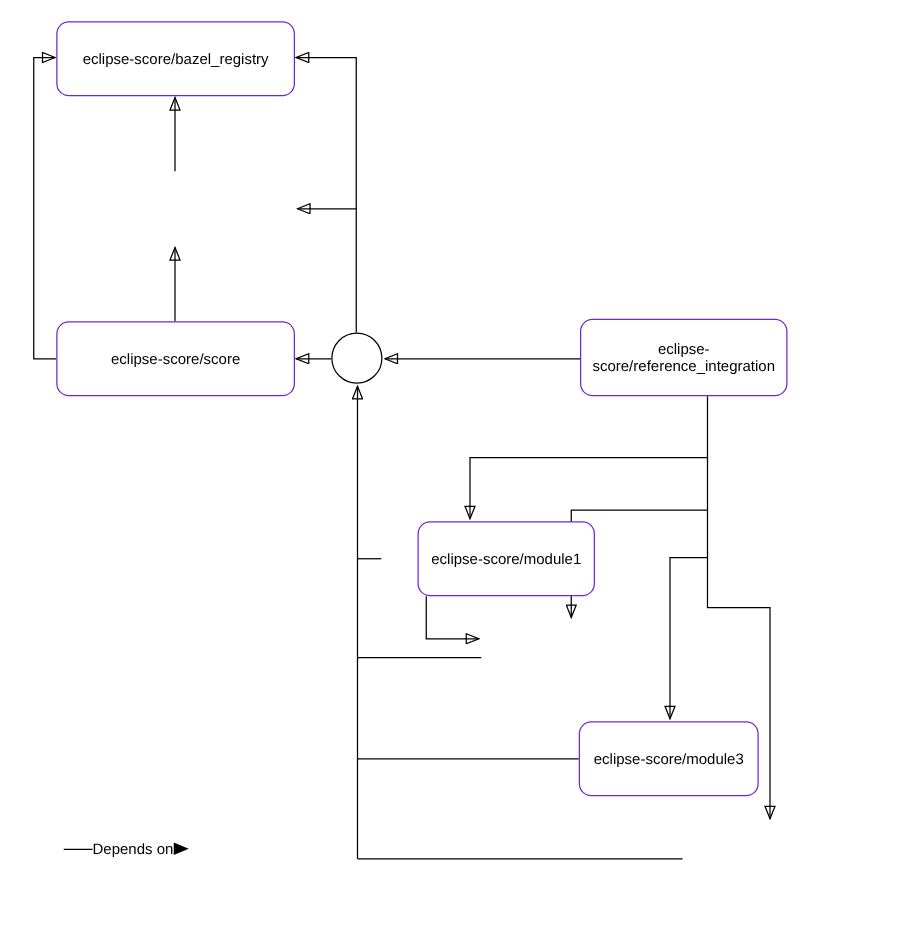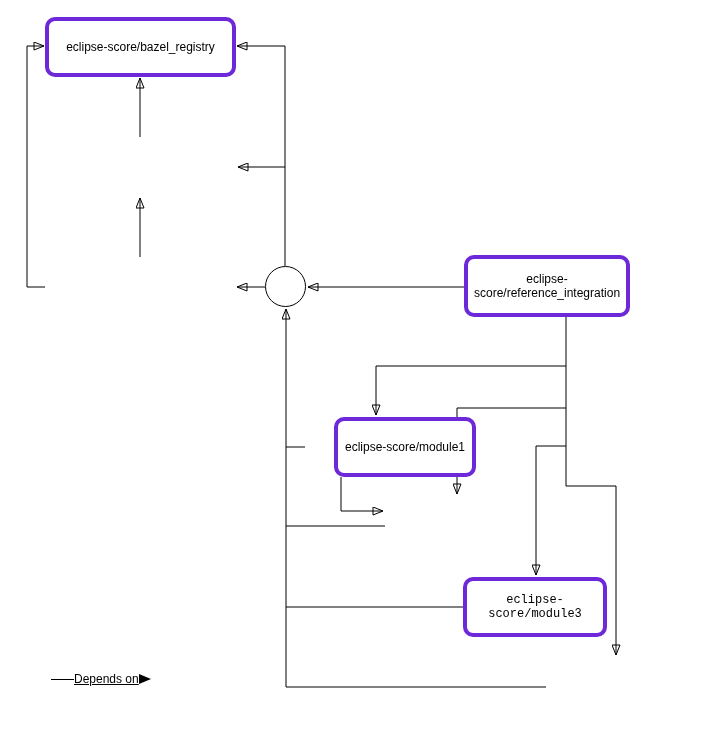--- a/index.html
+++ b/index.html
@@ -21,21 +21,21 @@
   }
   .edges path, .edges line {
     fill: none;
     stroke: #000000;
     stroke-width: 1;
   }
   .node {
     position: absolute;
     box-sizing: border-box;
     background: #ffffff;
-    border: 4px solid #6d28d9;
+    border: 1px solid #6d28d9;
     border-radius: 10px;
     display: flex;
     align-items: center;
     justify-content: center;
     text-align: center;
     font-size: 12px;
     color: #000000;
     line-height: 1.2;
     padding: 2px 6px;
   }
@@ -46,21 +46,20 @@
     border: 1px solid #000000;
     border-radius: 50%;
   }
   .legend {
     position: absolute;
     left: 51px;
     top: 668px;
     display: flex;
     align-items: center;
     height: 22px;
-    text-decoration: underline;
   }
   .legend .legend-line {
     width: 23px;
     height: 0;
     border-top: 1px solid #000000;
   }
   .legend .legend-text {
     font-size: 12px;
     color: #000000;
     white-space: nowrap;
@@ -113,31 +112,34 @@
     <path d="M546,687 H286"></path>
 
     <path d="M341,477 V511 H383" marker-end="url(#arrow)"></path>
   </svg>
 
   <div class="node" style="left:45px; top:17px; width:191px; height:60px;">
     <span>eclipse-score/bazel_registry</span>
   </div>
 
 
+  <div class="node" style="left:45px; top:257px; width:191px; height:60px;">
+    <span>eclipse-score/score</span>
+  </div>
 
   <div class="node" style="left:464px; top:255px; width:166px; height:62px;">
     <span>eclipse-score/reference_integration</span>
   </div>
 
   <div class="node" style="left:305px; top:417px; width:142px; height:60px;margin-left:29px;">
     <span>eclipse-score/module1</span>
   </div>
 
 
-  <div class="node" style="left:463px; top:577px; width:144px; height:60px;font-family:Liberation Mono, monospace;">
+  <div class="node" style="left:463px; top:577px; width:144px; height:60px;">
     <span>eclipse-score/module3</span>
   </div>
 
 
   <div class="junction" style="left:265px; top:266px; width:41px; height:41px;"></div>
 
   <div class="legend">
     <span class="legend-line"></span>
     <span class="legend-text">Depends on</span>
     <span class="legend-arrow"></span>

